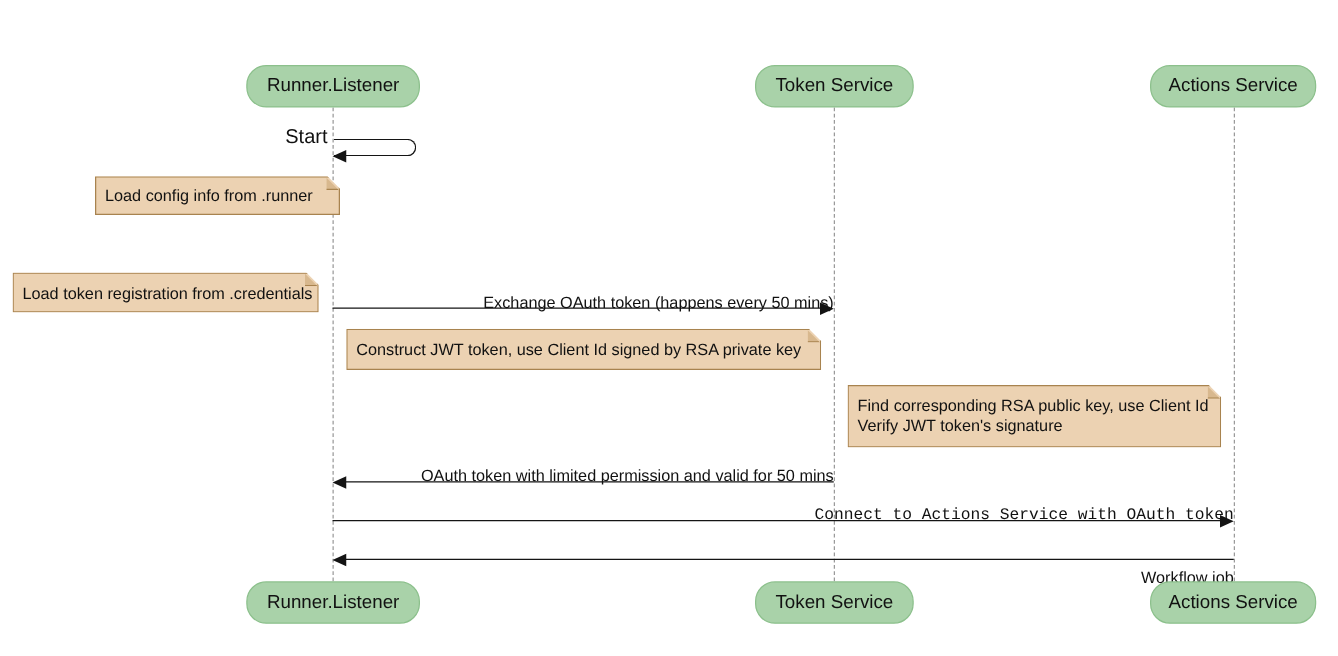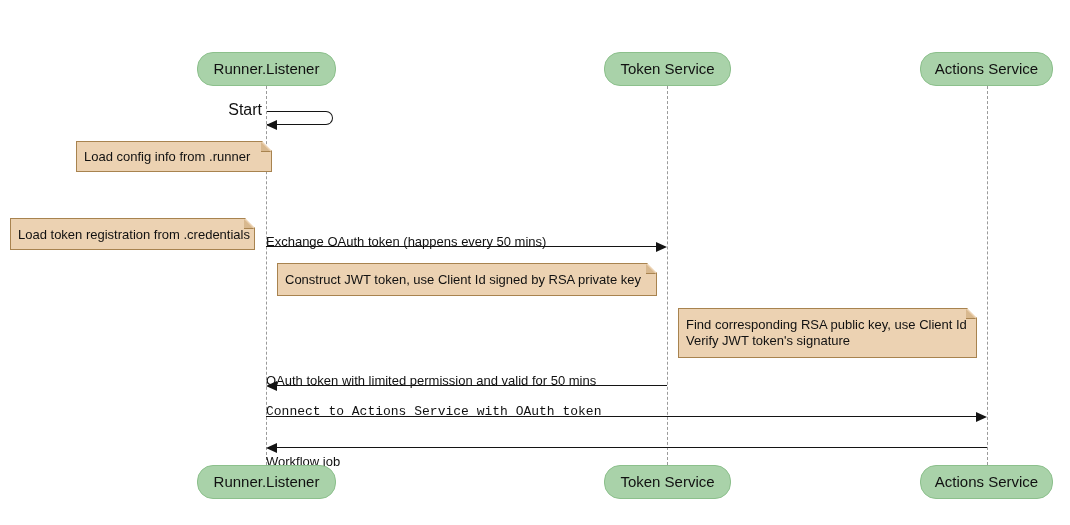--- a/index.html
+++ b/index.html
@@ -46,21 +46,21 @@
     line-height: 32px;
     text-align: center;
     font-size: 15px;
     background: var(--actor-fill);
     border: 1px solid var(--actor-border);
     border-radius: 16px;
   }
   .msg-label {
     position: absolute;
     font-size: 13px;
-    text-align: left;
+    text-align: right;
     white-space: nowrap;
   }
   .msg-line {
     position: absolute;
     height: 0;
     border-top: 1.5px solid var(--arrow);
   }
   .arrow-right {
     position: absolute;
     width: 0; height: 0;

